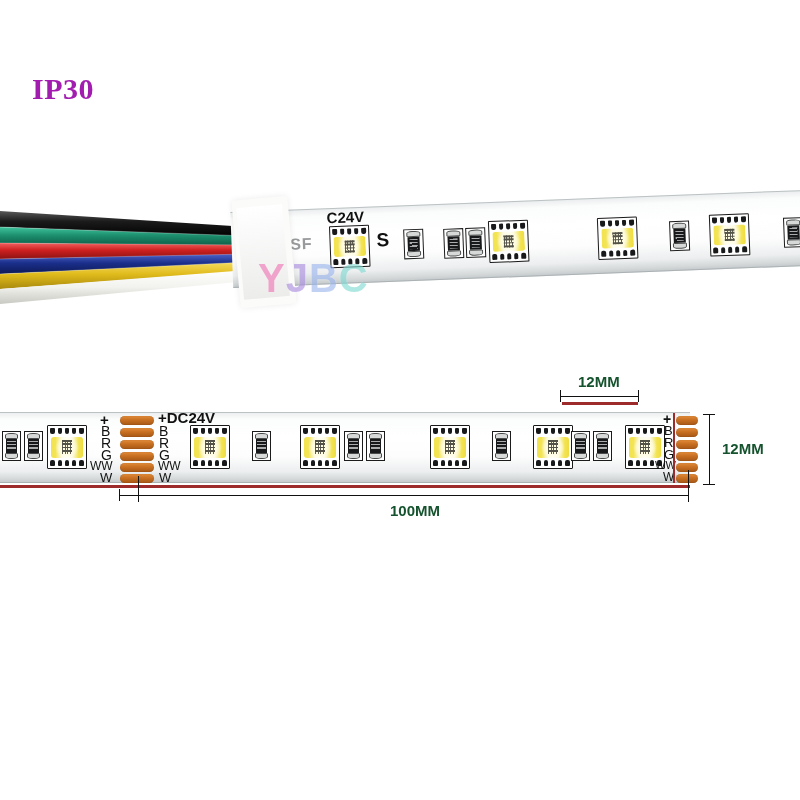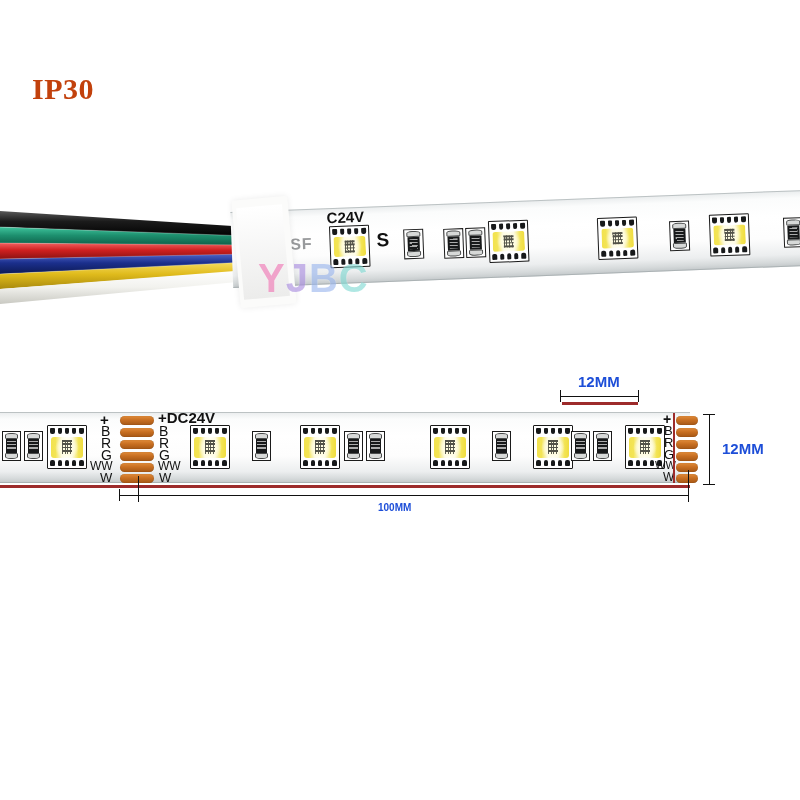--- a/index.html
+++ b/index.html
@@ -20,21 +20,21 @@
 
   
   #title {
     position: absolute;
     left: 32px;
     top: 74px;
     font-family: "Liberation Serif", serif;
     font-weight: bold;
     font-size: 30px;
     letter-spacing: 0.5px;
-    color: #c2410c;
+    color: #a21caf;
     line-height: 1;
   }
 
   
   .strip-body {
     position: absolute;
     background: linear-gradient(to bottom,
         #e9eced 0%,
         #fbfcfc 10%,
         #ffffff 34%,
@@ -177,21 +177,21 @@
   }
   .dim-cap-h {
     position: absolute;
     height: 0;
     border-top: 1.4px solid #111;
   }
   .dim-text {
     position: absolute;
     font-family: "Liberation Sans", sans-serif;
     font-weight: bold;
-    color: #1d4ed8;
+    color: #14532d;
     white-space: nowrap;
     line-height: 1;
   }
   .red-rule {
     position: absolute;
     background: #9d2b2b;
   }
   .leader {
     position: absolute;
     width: 0;
@@ -608,15 +608,15 @@
   <div class="dim-cap-h" style="left:703px; top:414px; width:12px;"></div>
   <div class="dim-cap-h" style="left:703px; top:484px; width:12px;"></div>
   <div class="dim-text" style="left:722px; top:441px; font-size:15px;">12MM</div>
 
   <div class="red-rule" style="left:0px; top:485px; width:690px; height:3px;"></div>
   <div class="leader" style="left:138px; top:476px; height:26px;"></div>
   <div class="leader" style="left:688px; top:470px; height:32px;"></div>
   <div class="dim-line-h" style="left:119px; top:495px; width:570px;"></div>
   <div class="dim-cap-v" style="left:119px; top:489px; height:12px;"></div>
   <div class="dim-cap-v" style="left:688px; top:489px; height:12px;"></div>
-  <div class="dim-text" style="left:378px; top:503px; font-size:10px;">100MM</div>
+  <div class="dim-text" style="left:390px; top:503px; font-size:15px;">100MM</div>
 
 </div>
 
 </body></html>

